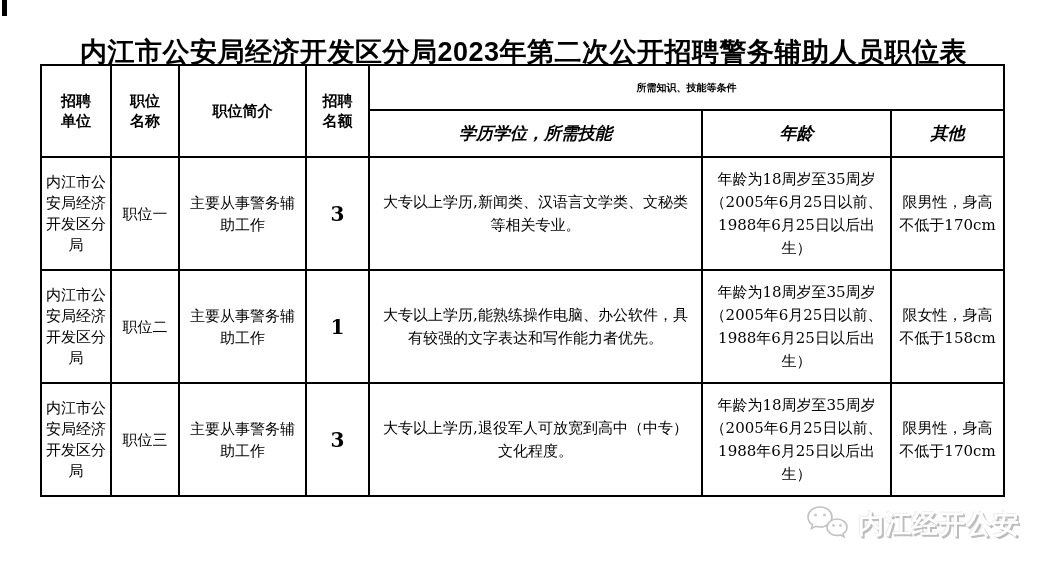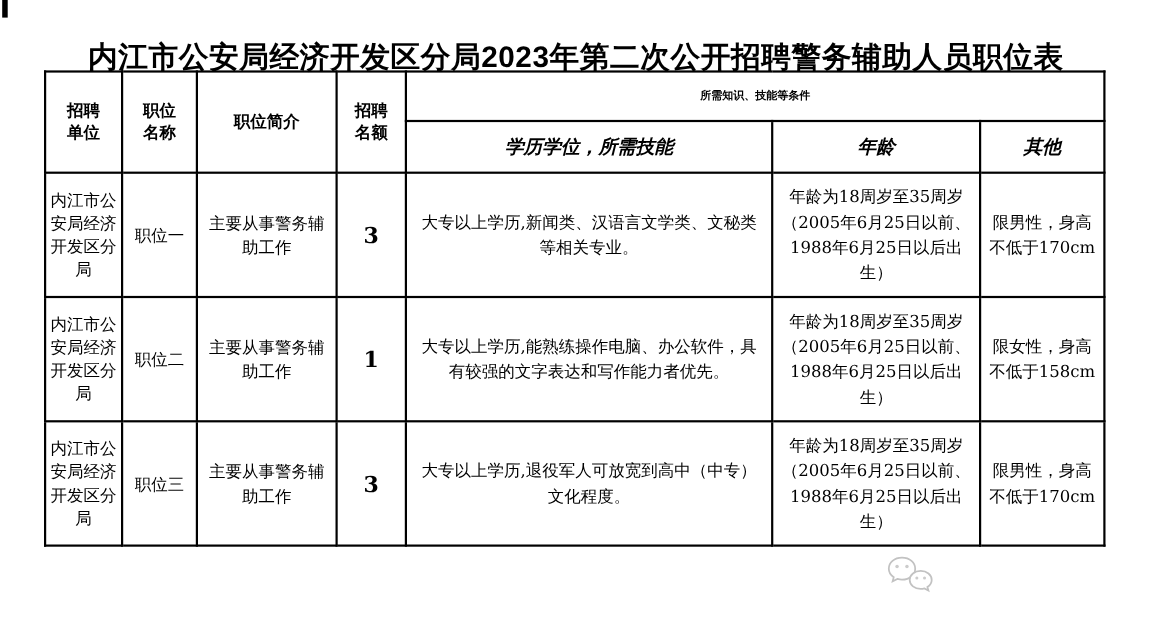--- a/index.html
+++ b/index.html
@@ -149,13 +149,14 @@
         <path d="M31 15 C25.5 15 21 18.6 21 23.2 C21 27.8 25.5 31.4 31 31.4 C32.2 31.4 33.3 31.2 34.4 30.9 L38 32.8 L37.1 29.6 C39.4 28.1 41 25.8 41 23.2 C41 18.6 36.5 15 31 15 Z"></path>
       </g>
       <g fill="#cccccc">
         <circle cx="9.5" cy="11" r="1.6"></circle>
         <circle cx="18.5" cy="11" r="1.6"></circle>
         <circle cx="27.5" cy="21.5" r="1.4"></circle>
         <circle cx="34.5" cy="21.5" r="1.4"></circle>
       </g>
     </svg>
   </span>
+  <span class="watermark-text">内江经开公安</span>
 </div>
 
 </body></html>

